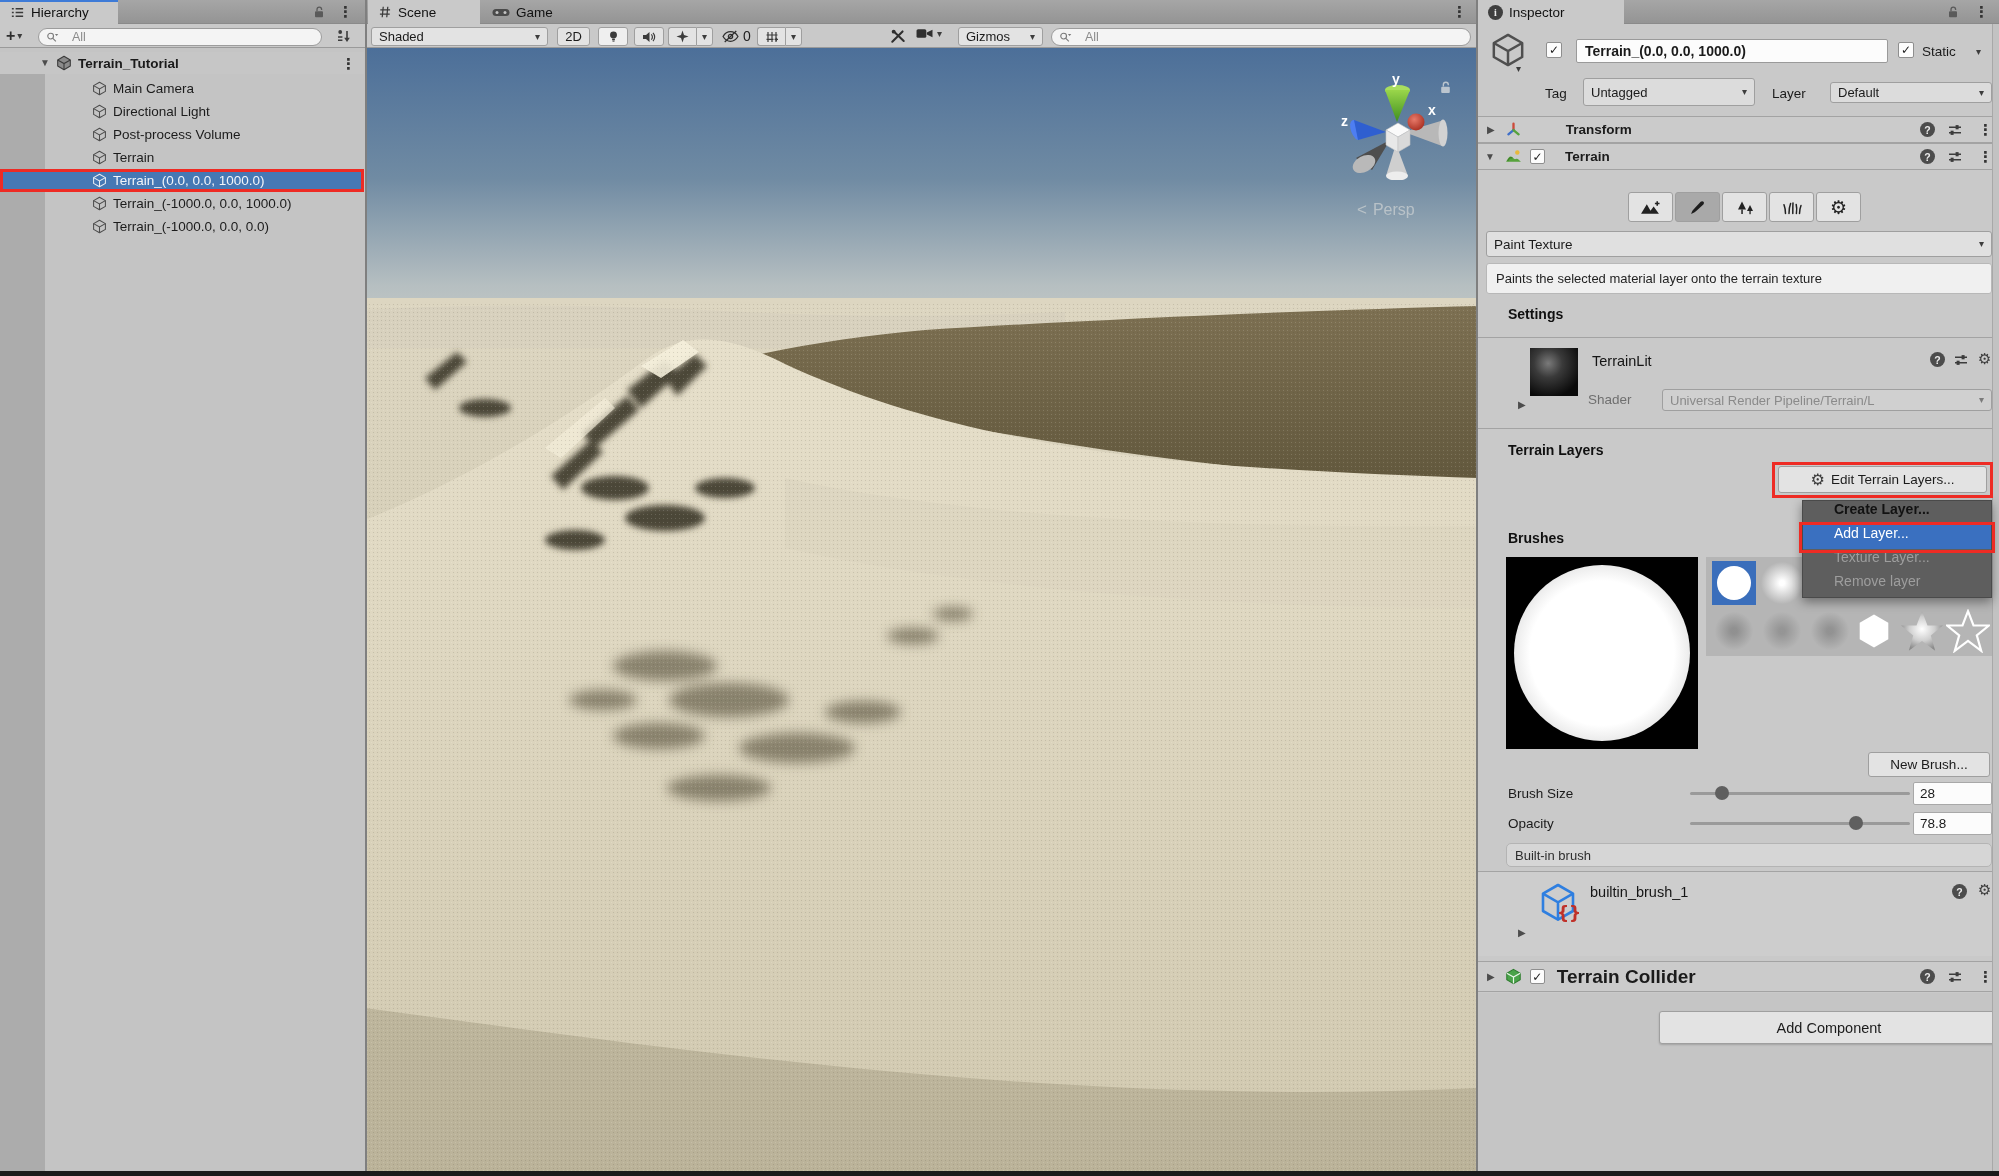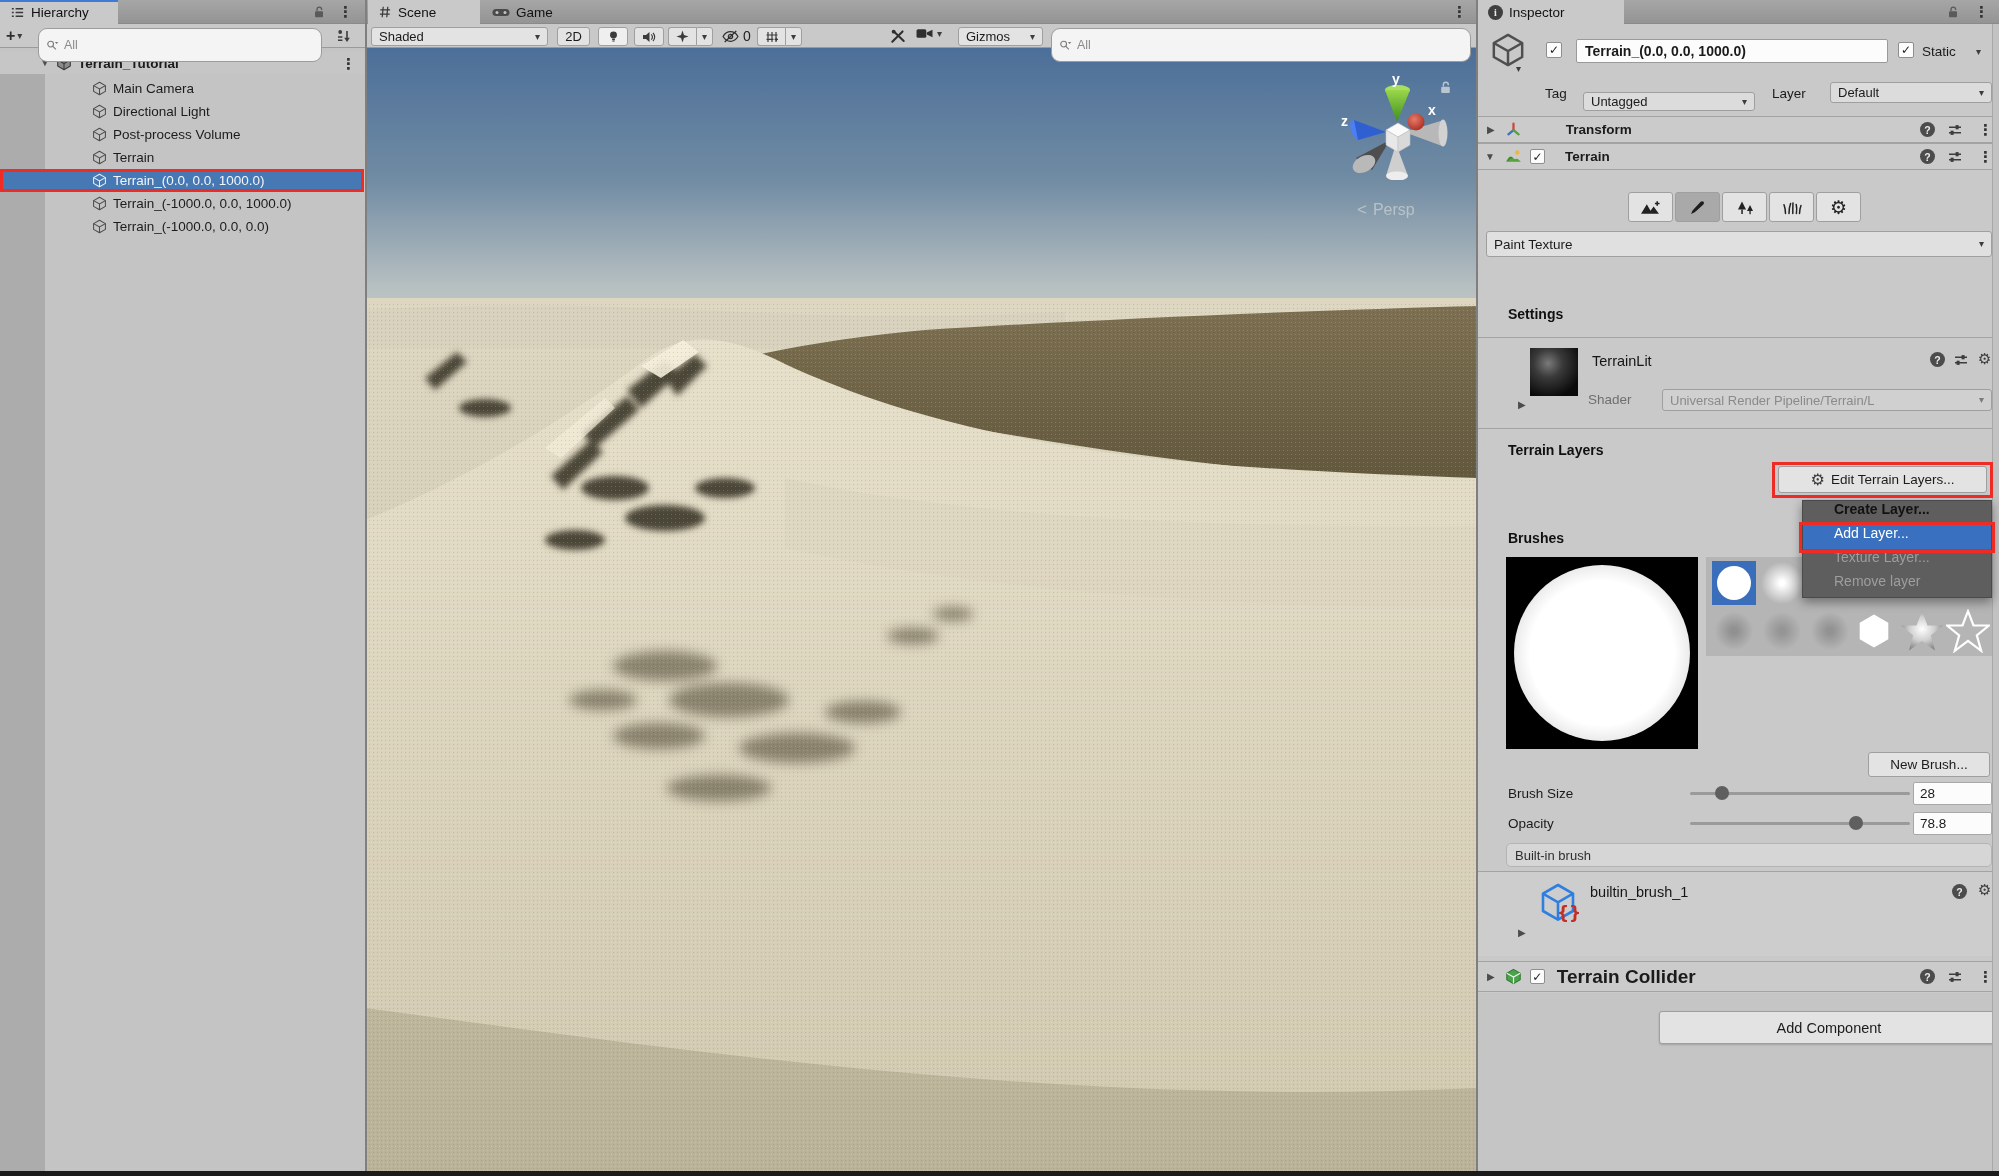--- a/index.html
+++ b/index.html
@@ -19,21 +19,21 @@
   .tab{height:24px;display:flex;align-items:center;gap:6px;padding:10px 10px;font-size:13.5px;color:#111}
   .tab.active{background:var(--panel)}
   .tab .focusbar{position:absolute;left:0;top:0;right:0;height:2px;background:#3e7bd7}
   .toolbar{top:24px;height:24px;background:var(--panel);border-bottom:1px solid #9a9a9a}
   .btn{background:var(--btn);border:1px solid var(--btnb);border-radius:3px;display:flex;align-items:center;justify-content:center;font-size:13px;color:var(--txt)}
   .btn.on{background:#efefef}
   .dd{background:var(--dd);border:1px solid var(--btnb);border-radius:3px;display:flex;align-items:center;justify-content:space-between;padding:0 7px;font-size:13px;color:var(--txt)}
   .arrow{font-size:10px;color:#3d3d3d;line-height:1}
   .kebab{font-size:15px;color:#333;font-weight:bold;line-height:1}
   .fold{font-size:10px;color:#4c4c4c;line-height:1}
-  .searchpill{background:#f4f4f4;border:1px solid #9c9c9c;border-radius:9px;display:flex;align-items:center;gap:5px;padding:16px 7px;color:var(--gtxt);font-size:12.5px}
+  .searchpill{background:#f4f4f4;border:1px solid #9c9c9c;border-radius:9px;display:flex;align-items:center;gap:13px;padding:8px 7px;color:var(--gtxt);font-size:12.5px}
   .chk{width:16px;height:16px;background:var(--field);border:1px solid #8e8e8e;border-radius:2px;display:flex;align-items:center;justify-content:center;font-size:12px;font-weight:bold;color:#1a1a1a}
   .helpq{width:15px;height:15px;border-radius:50%;background:#4c4c4c;color:#ececec;font-size:10.5px;font-weight:bold;display:flex;align-items:center;justify-content:center}
   .gear{font-size:15px;color:#3c3c3c;line-height:1}
   .hrow{position:absolute;left:0;width:364px;height:23px;display:flex;align-items:center;gap:6px;font-size:13.5px;color:#1c1c1c;padding-left:92px}
   .hrow .cubeic{color:#4c4c4c;flex:0 0 auto}
   .hrow.sel{background:var(--sel);color:#f2f5fa;border:3px solid var(--red);padding-left:89px}
   .hrow.sel .cubeic{color:#e9eef5}
   .hrow span{white-space:nowrap;overflow:hidden}
   .comp-head{position:absolute;left:1478px;width:521px;background:#cbcbcb;border-top:1px solid var(--hline);border-bottom:1px solid var(--hline)}
   .seclabel{position:absolute;font-size:14px;font-weight:bold;color:#101010}
@@ -465,21 +465,21 @@
   <div class="abs flex" style="left:1576px;top:39px;width:312px;height:24px;background:var(--field);border:1px solid #9a9a9a;border-radius:2px;padding:0 8px;font-size:14px;font-weight:bold">
     <span style="white-space:nowrap;overflow:hidden">Terrain_(0.0, 0.0, 1000.0)</span>
   </div>
   <div class="abs chk" style="left:1898px;top:42px">
     <span>✓</span>
   </div>
   <span class="abs" style="left:1922px;top:44px;font-size:13.5px">Static</span>
   <span class="abs arrow" style="left:1976px;top:47px">▾</span>
 
   <span class="abs" style="left:1545px;top:86px;font-size:13.5px">Tag</span>
-  <div class="abs dd" style="left:1583px;top:92px;width:172px;height:19px">
+  <div class="abs dd" style="left:1583px;top:78px;width:172px;height:28px">
     <span>Untagged</span>
     <span class="arrow">▾</span>
   </div>
   <span class="abs" style="left:1772px;top:86px;font-size:13.5px">Layer</span>
   <div class="abs dd" style="left:1830px;top:82px;width:162px;height:21px">
     <span>Default</span>
     <span class="arrow">▾</span>
   </div>
 
   <div class="comp-head flex" style="top:116px;height:27px">
@@ -531,20 +531,23 @@
         <use href="#i-grass"></use>
       </svg>
   </div>
   <div class="abs btn toolbtn" style="left:1816px">
     <span class="gear" style="font-size:19px;color:#222">⚙</span>
   </div>
 
   <div class="abs dd" style="left:1486px;top:231px;width:506px;height:26px;background:#e0e0e0">
     <span style="font-size:13.5px">Paint Texture</span>
     <span class="arrow">▾</span>
+  </div>
+  <div class="abs flex" style="left:1486px;top:263px;width:506px;height:31px;background:#f0f0f0;border:1px solid #b8b8b8;border-radius:3px;padding:0 9px;font-size:13px;color:#232323">
+    <span style="white-space:nowrap;overflow:hidden">Paints the selected material layer onto the terrain texture</span>
   </div>
 
   <span class="seclabel" style="left:1508px;top:306px">Settings</span>
   <div class="divider" style="top:337px"></div>
 
   <div class="abs" style="left:1530px;top:348px;width:48px;height:48px;background:radial-gradient(circle at 38% 32%, #7a7a7a 0%, #3a3a3a 32%, #0a0a0a 78%)"></div>
   <span class="abs" style="left:1592px;top:353px;font-size:14.5px;color:#151515">TerrainLit</span>
   <span class="abs helpq" style="left:1930px;top:352px">?</span>
   <svg class="abs" width="14" height="12" style="left:1954px;top:354px;color:#3c3c3c">
       <use href="#i-sliders"></use>

